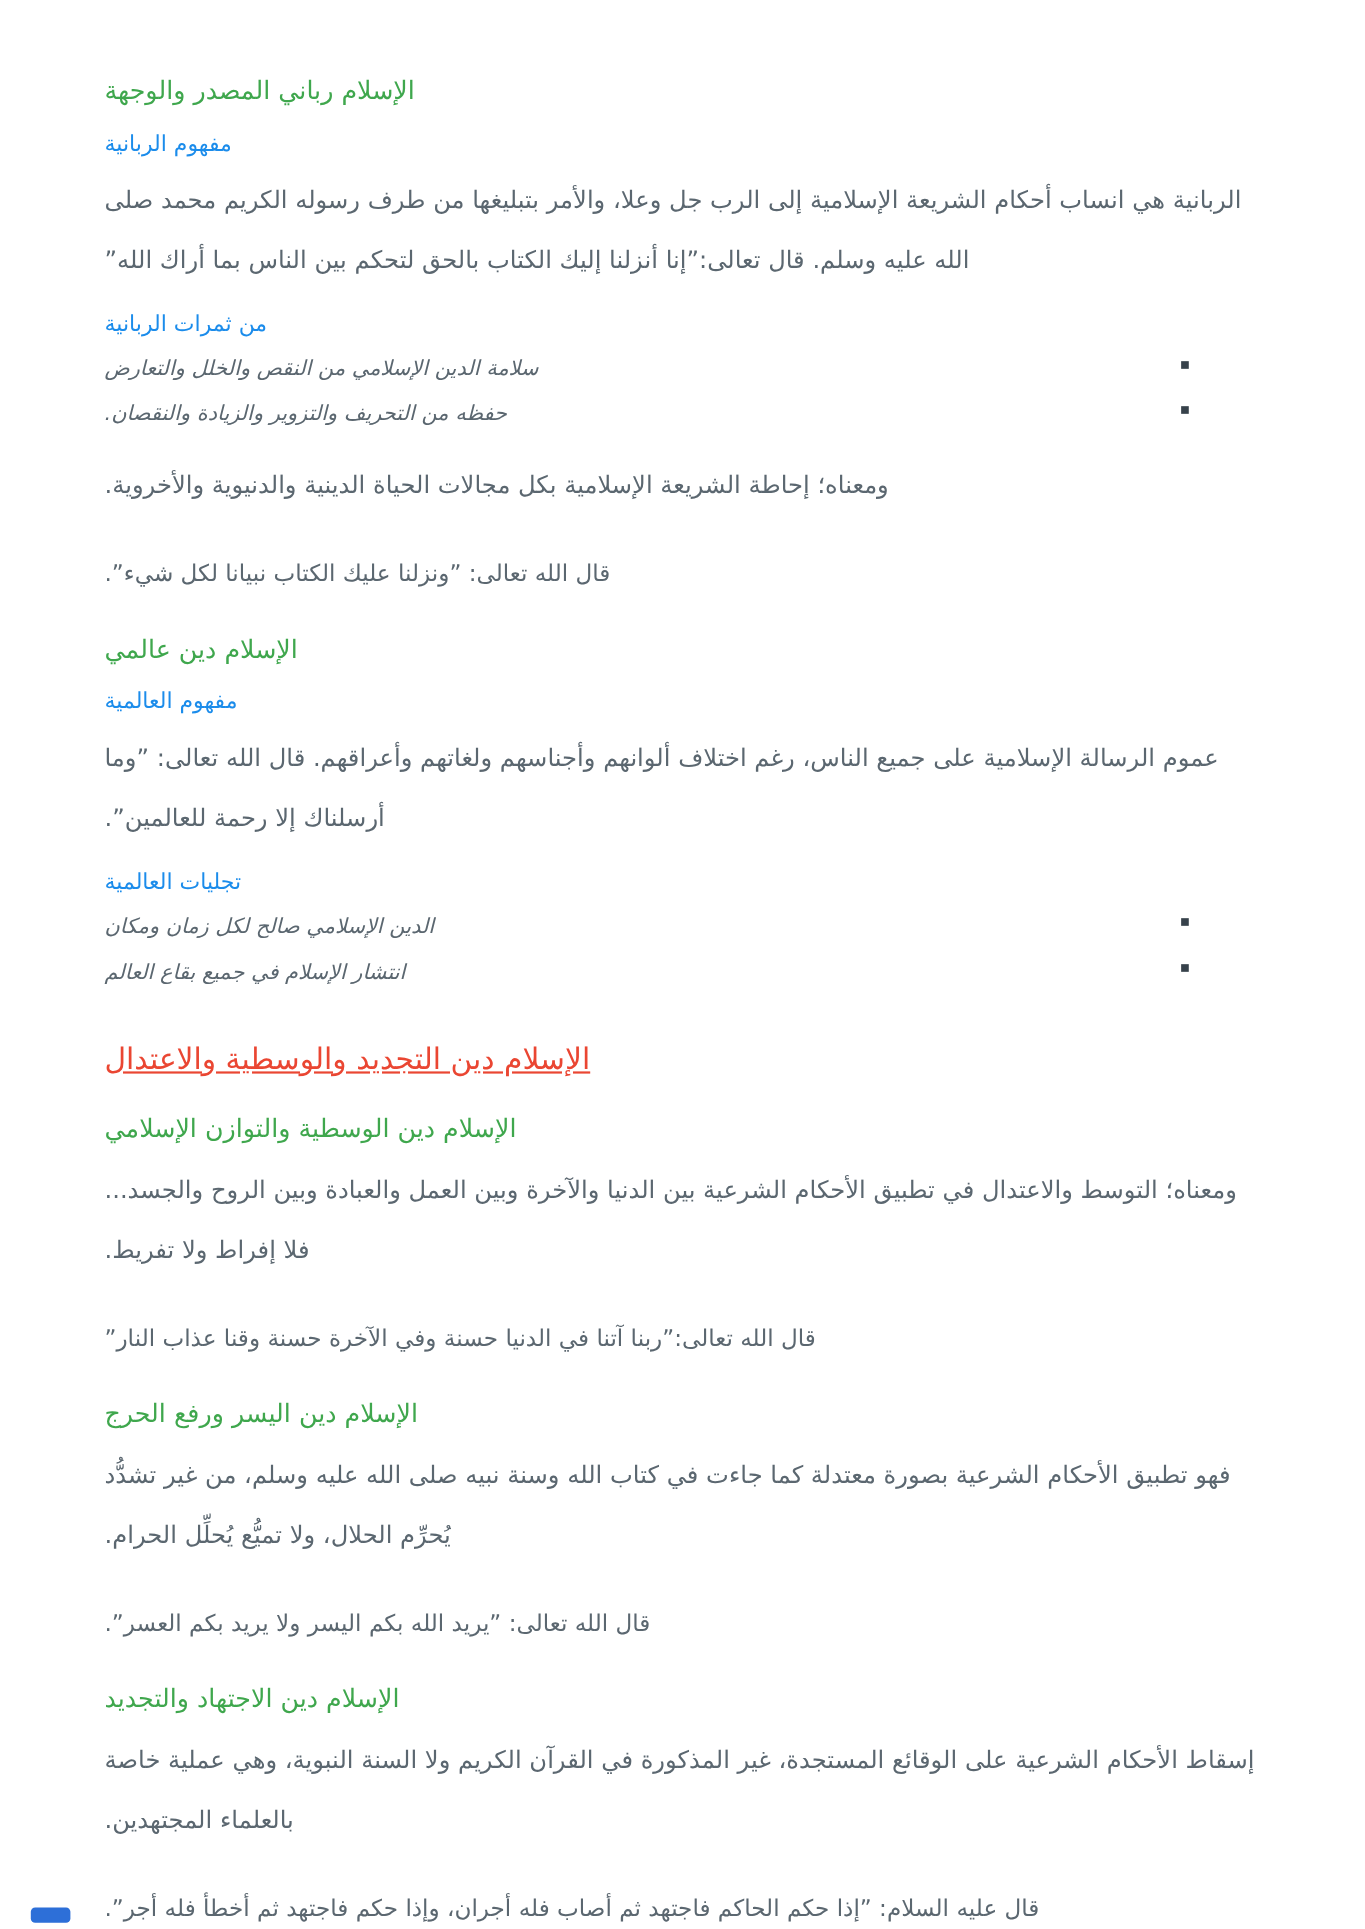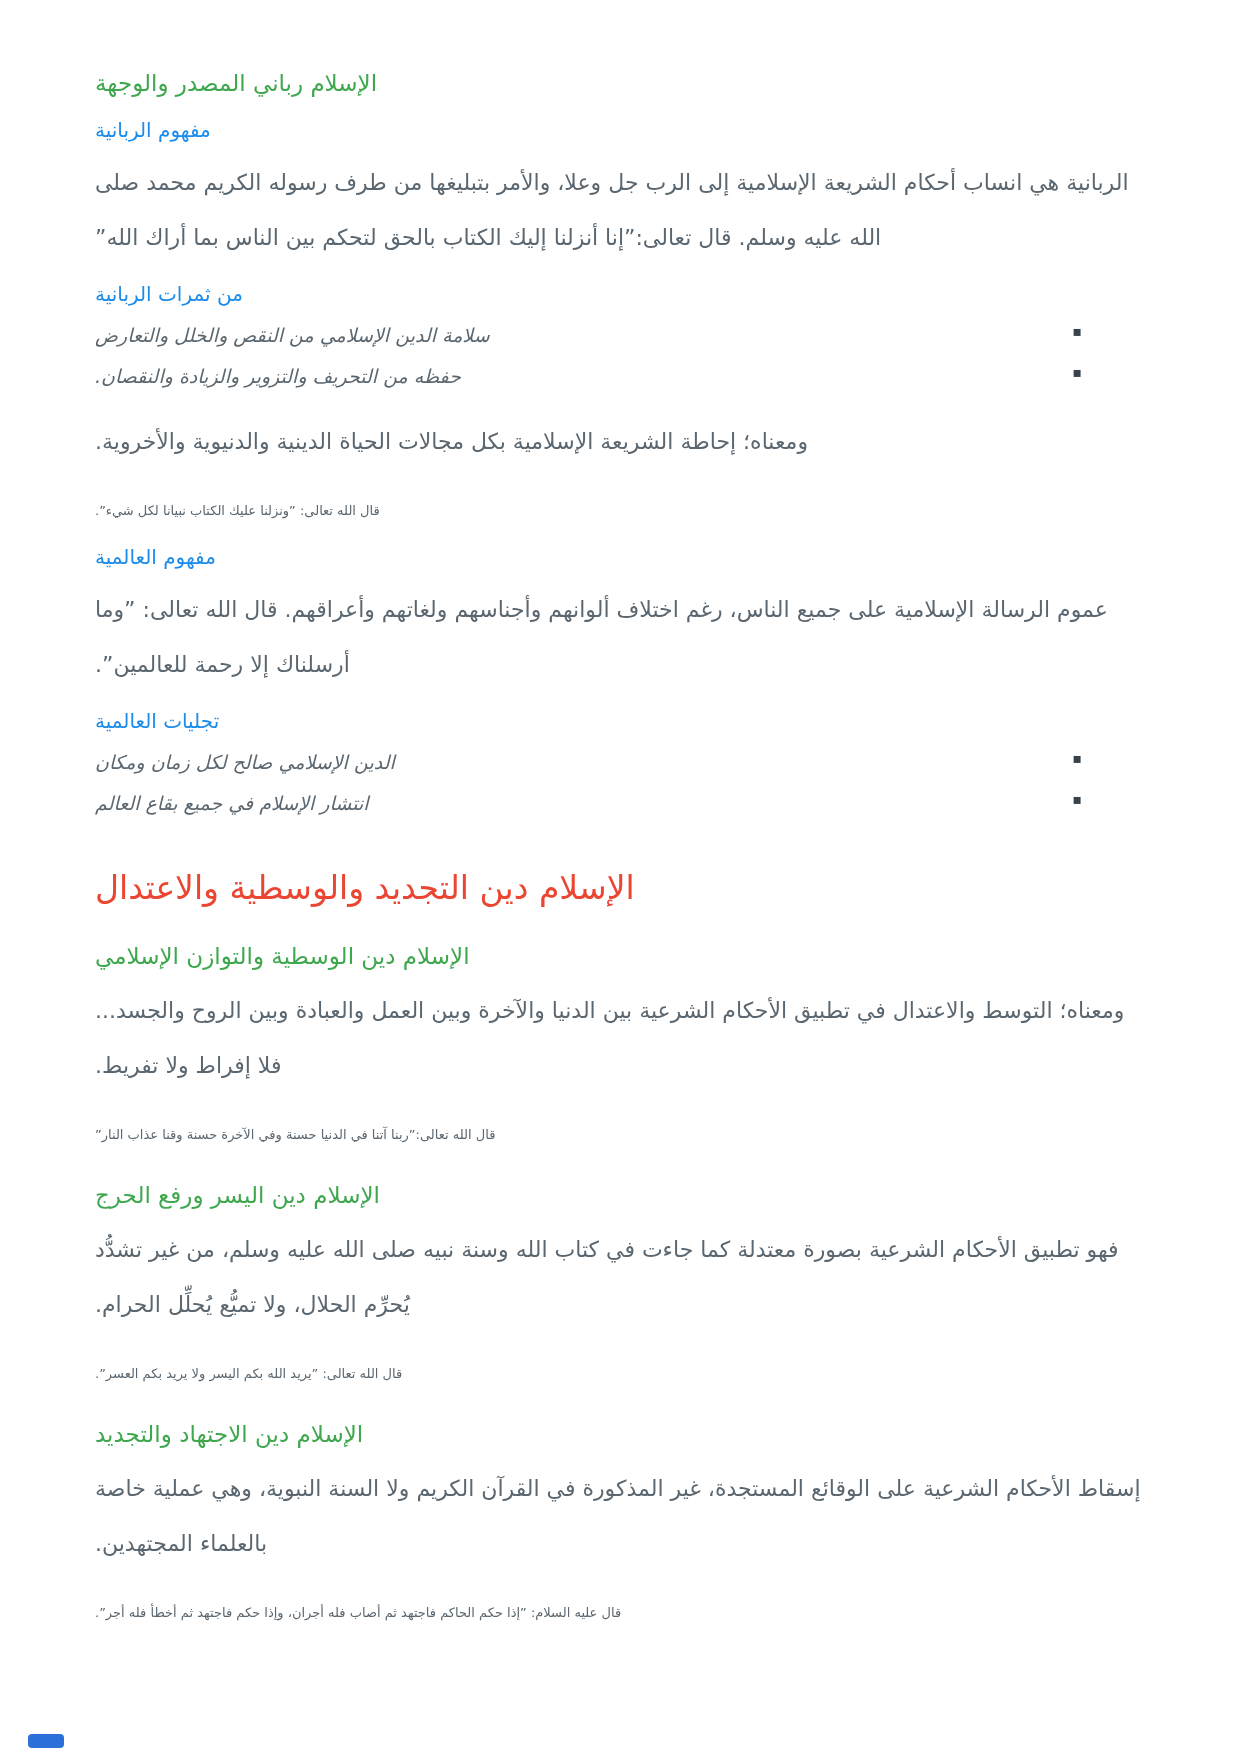--- a/index.html
+++ b/index.html
@@ -17,45 +17,46 @@
   }
   .doc {
     padding: 40px 95px 0 95px;
     text-align: left;
   }
   .doc h1, .doc h2, .doc h3, .doc p, .doc ul, .doc li {
     font-weight: 400;
     letter-spacing: 0;
   }
   .doc .h1 {
-    font-size: 33px;
+    font-size: 27px;
     line-height: 1.5;
     color: #ea4632;
     margin: 38px 0 4px 0;
+    text-decoration: underline;
   }
   .doc .h2 {
     font-size: 23px;
     line-height: 1.5;
     color: #3fa74d;
     margin: 26px 0 4px 0;
   }
   .doc .h3 {
     font-size: 20px;
     line-height: 1.5;
     color: #1b8ceb;
     margin: 14px 0 2px 0;
   }
   .doc .p {
     font-size: 22px;
     line-height: 2.5;
     color: #5b6770;
     margin: 10px 0 14px 0;
   }
   .doc .quote {
-    font-size: 13px;
+    font-size: 21px;
     line-height: 2.5;
     color: #5b6770;
     margin: 26px 0 14px 0;
   }
   .doc ul.list {
     list-style: none;
     margin: 6px 0 16px 0;
     padding: 0 64px 0 0;
     font-style: italic;
   }
@@ -92,20 +93,21 @@
       <h2 class="h2">الإسلام رباني المصدر والوجهة</h2>
       <h3 class="h3">مفهوم الربانية</h3>
       <p class="p">الربانية هي انساب أحكام الشريعة الإسلامية إلى الرب جل وعلا، والأمر بتبليغها من طرف رسوله الكريم محمد صلى الله عليه وسلم. قال تعالى:”إنا أنزلنا إليك الكتاب بالحق لتحكم بين الناس بما أراك الله”</p>
       <h3 class="h3">من ثمرات الربانية</h3>
       <ul class="list">
         <li>سلامة الدين الإسلامي من النقص والخلل والتعارض</li>
         <li>حفظه من التحريف والتزوير والزيادة والنقصان.</li>
       </ul>
       <p class="p">ومعناه؛ إحاطة الشريعة الإسلامية بكل مجالات الحياة الدينية والدنيوية والأخروية.</p>
       <p class="quote">قال الله تعالى: ”ونزلنا عليك الكتاب نبيانا لكل شيء”.</p>
+      <h2 class="h2">الإسلام دين عالمي</h2>
       <h3 class="h3">مفهوم العالمية</h3>
       <p class="p">عموم الرسالة الإسلامية على جميع الناس، رغم اختلاف ألوانهم وأجناسهم ولغاتهم وأعراقهم. قال الله تعالى: ”وما أرسلناك إلا رحمة للعالمين”.</p>
       <h3 class="h3">تجليات العالمية</h3>
       <ul class="list">
         <li>الدين الإسلامي صالح لكل زمان ومكان</li>
         <li>انتشار الإسلام في جميع بقاع العالم</li>
       </ul>
       <h1 class="h1">الإسلام دين التجديد والوسطية والاعتدال</h1>
       <h2 class="h2">الإسلام دين الوسطية والتوازن الإسلامي</h2>
       <p class="p">ومعناه؛ التوسط والاعتدال في تطبيق الأحكام الشرعية بين الدنيا والآخرة وبين العمل والعبادة وبين الروح والجسد... فلا إفراط ولا تفريط.</p>

